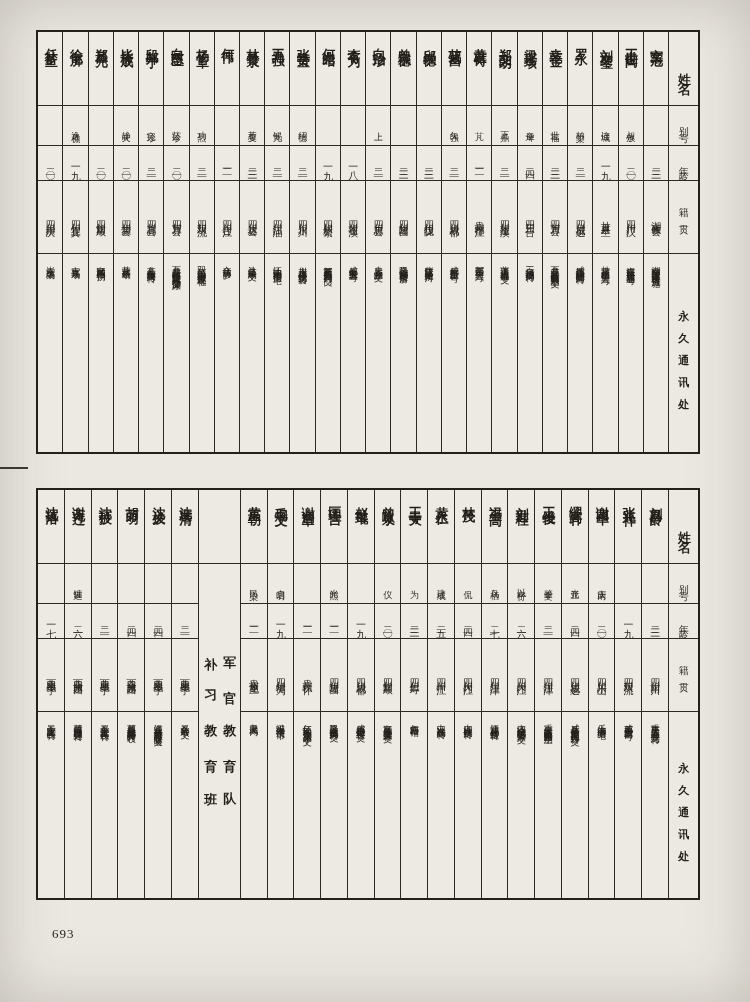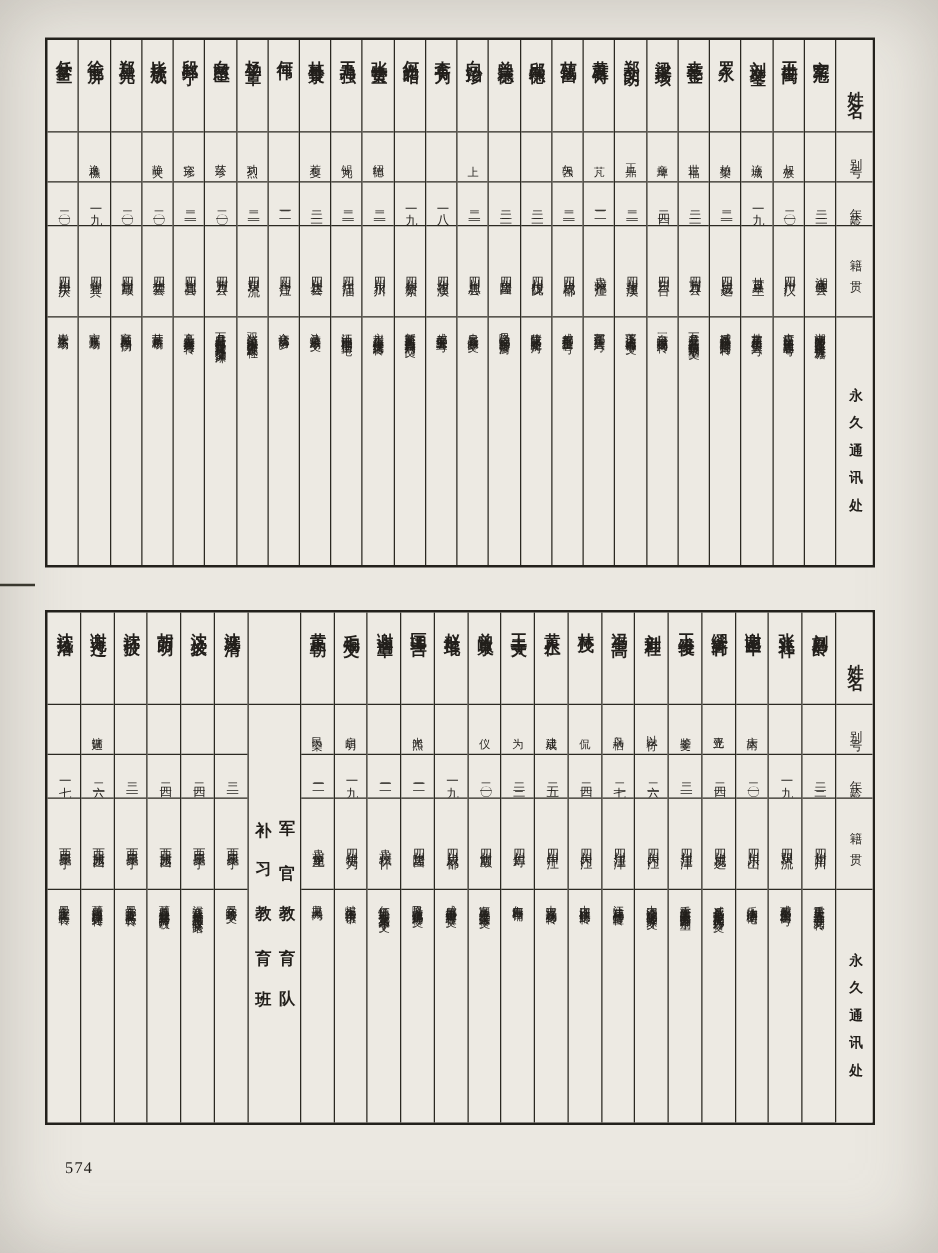--- a/index.html
+++ b/index.html
@@ -971,14 +971,14 @@
       <span class="vtext native-text">西康冕宁</span>
     </div>
     <div class="cell addr-cell">
       <span class="vtext addr-text">冕宁土寓王区长转</span>
     </div>
   </div>
 </div>
 
   <div id="scan-artifact"></div>
 
-  <div id="page-number">574</div>
+  <div id="page-number">693</div>
 </div>
 
 </body></html>

